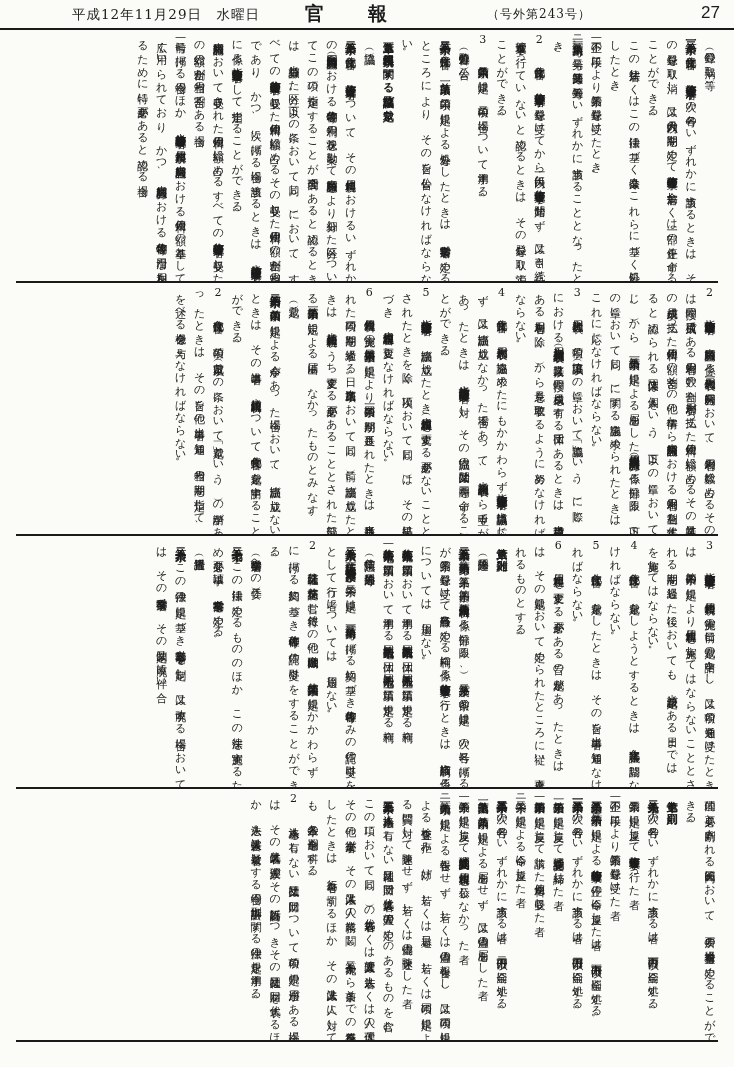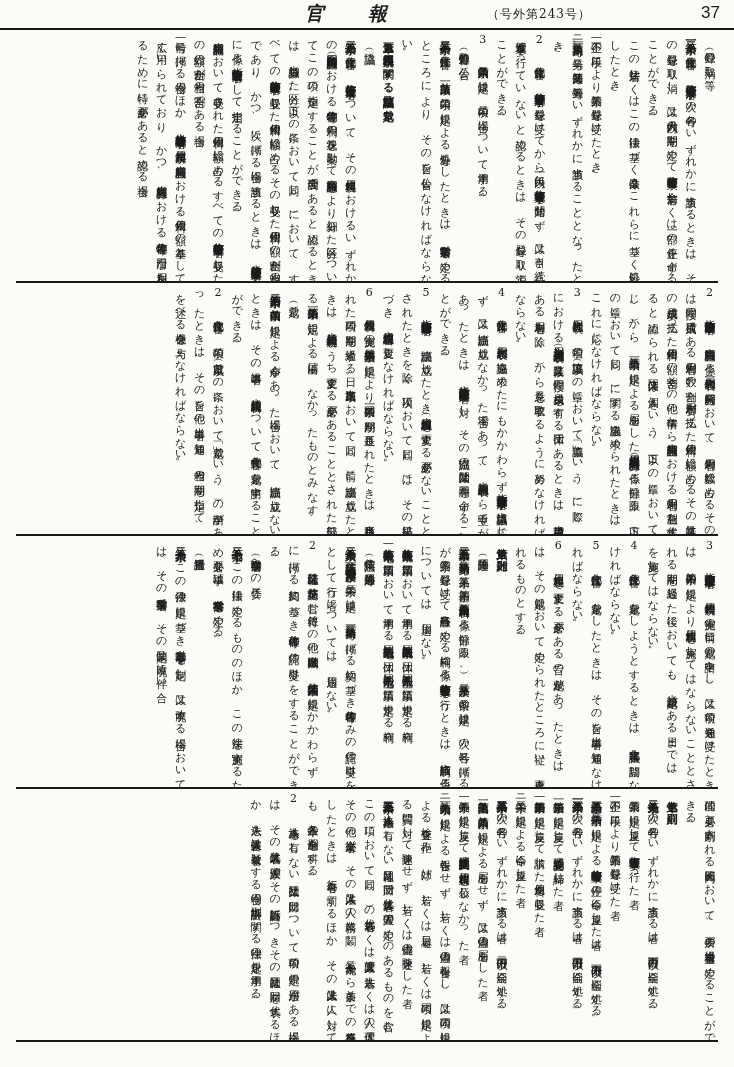--- a/index.html
+++ b/index.html
@@ -12,21 +12,21 @@
   }
   .page { width:734px; height:1067px; }
 
   
   .gz-header {
     position:relative; height:30px; width:734px;
     border-bottom:2px solid #1a1a1a;
     font-family:"DejaVu Serif", serif;
   }
   .gz-date   { position:absolute; left:72px;  top:6px; font-size:13.5px; letter-spacing:1px; }
-  .gz-title  { position:absolute; left:305px; top:1px; font-size:19px; font-weight:700; letter-spacing:2px;font-style:italic; }
+  .gz-title  { position:absolute; left:305px; top:1px; font-size:19px; font-weight:700; letter-spacing:2px; }
   .gz-issue  { position:absolute; left:487px; top:6px; font-size:12px; letter-spacing:1px; }
   .gz-page   { position:absolute; right:14px; top:3px; font-size:17px; font-family:"Liberation Sans",sans-serif; }
 
   
   .content { padding:0 16px 0 16px; }
   .band {
     writing-mode:vertical-rl;
     text-orientation:upright;
     height:250px; width:702px;
     margin-top:3px; margin-bottom:1px;
@@ -44,23 +44,24 @@
   .article { }
   .para    { }
   .cont    { }
   .item    { padding-inline-start:2em; text-indent:-1em; }
 </style>
 </head>
 <body>
 
 <div class="page">
   <div class="gz-header">
+    <span class="gz-date">平成12年11月29日　水曜日</span>
     <span class="gz-title">官　　報</span>
     <span class="gz-issue">（号外第243号）</span>
-    <span class="gz-page">37</span>
+    <span class="gz-page">27</span>
   </div>
   <div class="content" id="bands-container">
       <div class="band">
         <p class="section">（登録の取消し等）</p>
         <p class="article"><b>第二十一条</b>　文化庁長官は、著作権等管理事業者が次の各号のいずれかに該当するときは、その登録を取り消し、又は六月以内の期間を定めて著作権等管理事業の全部若しくは一部の停止を命ずることができる。</p>
         <p class="item">一　この法律若しくはこの法律に基づく命令又はこれらに基づく処分に違反したとき。</p>
         <p class="item">二　不正の手段により第三条の登録を受けたとき。</p>
         <p class="item">三　第六条第一項第一号、第二号、第四号又は第五号のいずれかに該当することとなったとき。</p>
         <p class="para">2　文化庁長官は、著作権等管理事業者が登録を受けてから一年以内に著作権等管理事業を開始せず、又は引き続き一年以上著作権等管理事業を行っていないと認めるときは、その登録を取り消すことができる。</p>
         <p class="para">3　第六条第二項の規定は、前二項の場合について準用する。</p>

